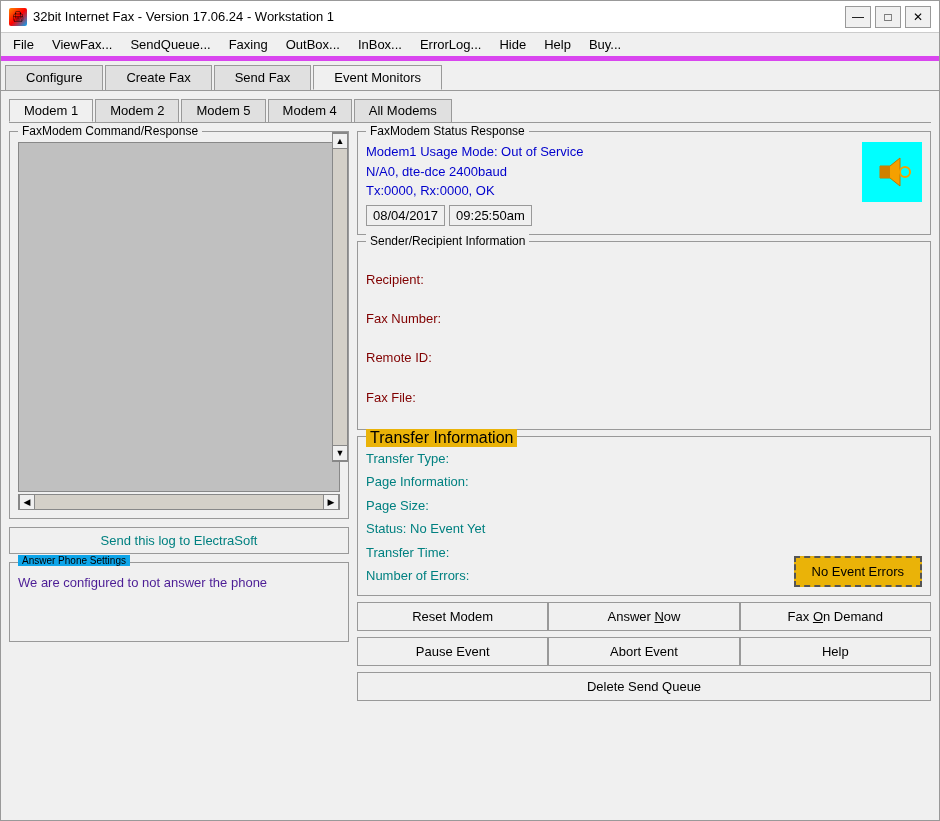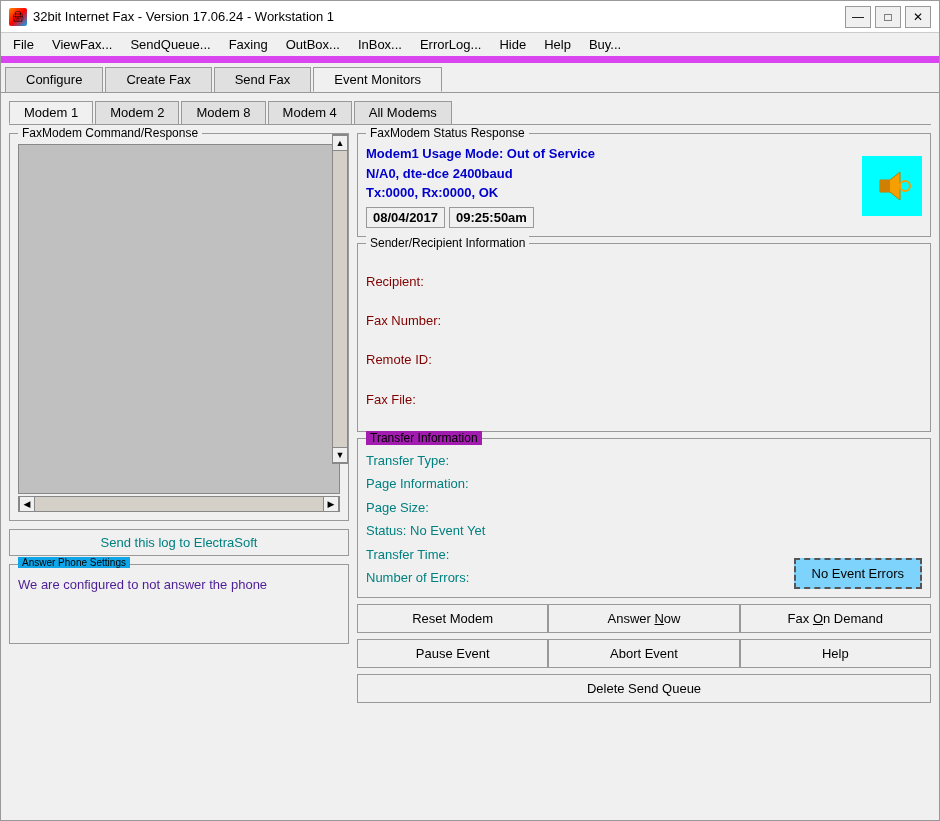--- a/index.html
+++ b/index.html
@@ -60,21 +60,21 @@
       display: flex;
       align-items: center;
       justify-content: center;
       font-size: 12px;
     }
     .menu-bar {
       background: #f0f0f0;
       padding: 2px 4px;
       display: flex;
       gap: 2px;
-      border-bottom: 7px solid #d946ef;
+      border-bottom: 5px solid #d946ef;
     }
     .menu-item {
       padding: 2px 8px;
       cursor: pointer;
       font-size: 13px;
     }
     .main-tabs {
       display: flex;
       background: #f0f0f0;
       border-bottom: 1px solid #999;
@@ -235,22 +235,21 @@
     .status-group-label {
       position: absolute;
       top: -8px;
       left: 8px;
       background: #f0f0f0;
       padding: 0 4px;
       font-size: 12px;
     }
     .status-row {
       display: flex;
-      align-items: center;
-      font-weight: bold;
+      align-items: flex-start;
     }
     .status-text-block {
       flex: 1;
     }
     .status-line {
       font-size: 13px;
       line-height: 1.5;
     }
     .status-line.blue { color: #0000cc; }
     .date-time-row {
@@ -296,41 +295,41 @@
     .field-value { color: #000; }
     .transfer-group {
       border: 1px solid #999;
       position: relative;
       padding: 10px 8px 8px 8px;
     }
     .transfer-label-outer {
       position: absolute;
       top: -8px;
       left: 8px;
-      background: #a21caf;
+      background: #eab308;
       padding: 0 4px;
-      font-size: 12px;
+      font-size: 16px;
     }
     .transfer-row {
       display: flex;
       justify-content: space-between;
       align-items: center;
     }
     .transfer-fields {
       flex: 1;
     }
     .transfer-field-row {
       font-size: 13px;
       line-height: 1.8;
       color: teal;
     }
     .no-event-btn {
       border: 2px dashed #555;
       padding: 6px 16px;
-      background: #7dd3fc;
+      background: #eab308;
       cursor: pointer;
       font-size: 13px;
       align-self: flex-end;
     }
     .buttons-row {
       display: flex;
     }
     .action-btn {
       flex: 1;
       padding: 6px 4px;
@@ -391,21 +390,21 @@
       <div class="main-tab">Create Fax</div>
       <div class="main-tab">Send Fax</div>
       <div class="main-tab active">Event Monitors</div>
     </div>
 
   <div class="content-area">
 
     <div class="modem-tabs">
     <div class="modem-tab active">Modem 1</div>
         <div class="modem-tab">Modem 2</div>
-        <div class="modem-tab">Modem 8</div>
+        <div class="modem-tab">Modem 5</div>
         <div class="modem-tab">Modem 4</div>
         <div class="modem-tab">All Modems</div>
       </div>
 
     <div class="two-col">
 
       <div class="left-col">
 
         <div class="group-box">
           <span class="group-box-label">FaxModem Command/Response</span>

